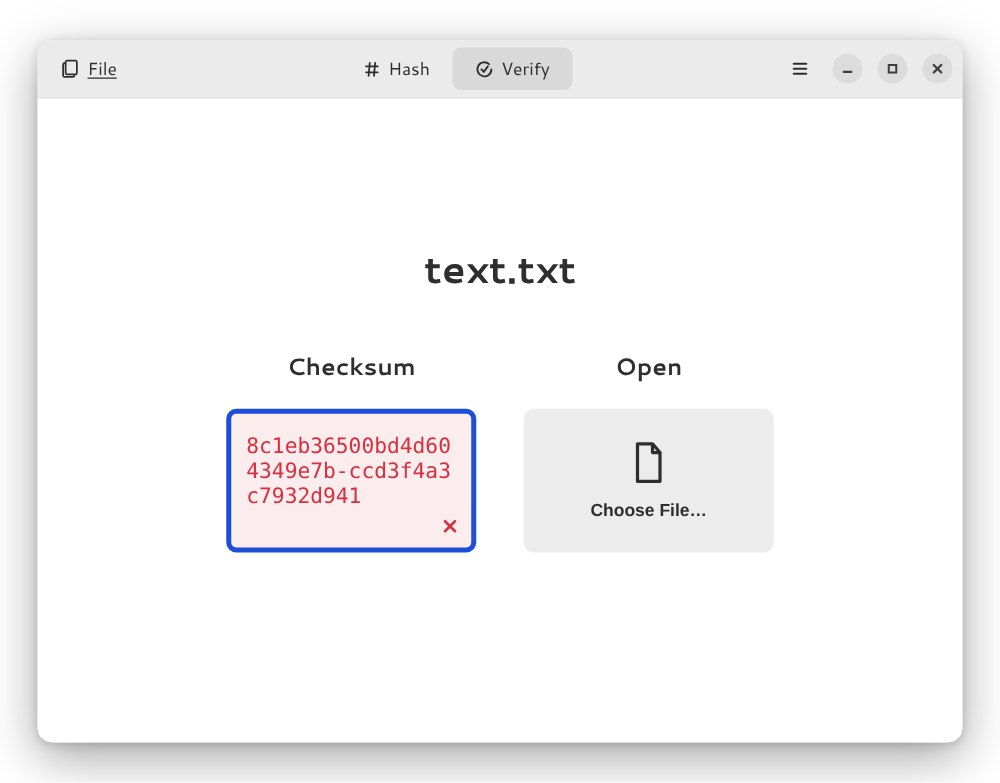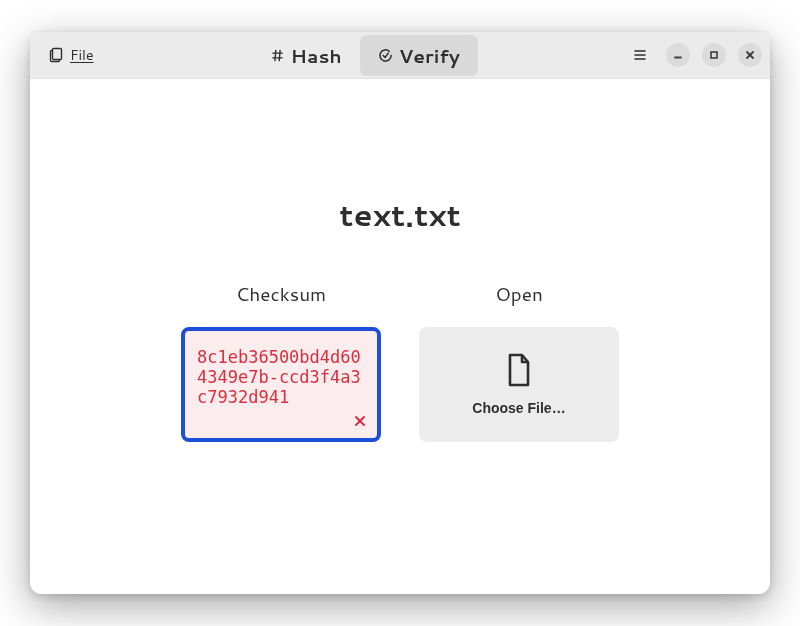--- a/index.html
+++ b/index.html
@@ -63,26 +63,25 @@
       justify-content: center;
       gap: 0;
     }
     .tab-btn {
       display: flex;
       align-items: center;
       gap: 6px;
       padding: 7px 18px;
       background: transparent;
       border: none;
-      font-size: 19px;
+      font-size: 14px;
       color: #2e2e2e;
       cursor: pointer;
       font-family: inherit;
       border-radius: 7px;
-      font-weight: bold;
     }
     .tab-btn.active {
       background: #d9d9d9;
     }
     .header-right {
       display: flex;
       align-items: center;
       gap: 12px;
     }
     .hamburger-btn {
@@ -131,21 +130,21 @@
       gap: 38px;
     }
     .card-group {
       display: flex;
       flex-direction: column;
       align-items: center;
       width: 200px;
     }
     .card-label {
       font-size: 19px;
-      font-weight: 400;
+      font-weight: 700;
       color: #2e2e2e;
       margin-bottom: 20px;
     }
     .checksum-box {
       width: 200px;
       height: 115px;
       border: 4px solid #1d4ed8;
       background: #fbeced;
       border-radius: 8px;
       padding: 16px 12px;

